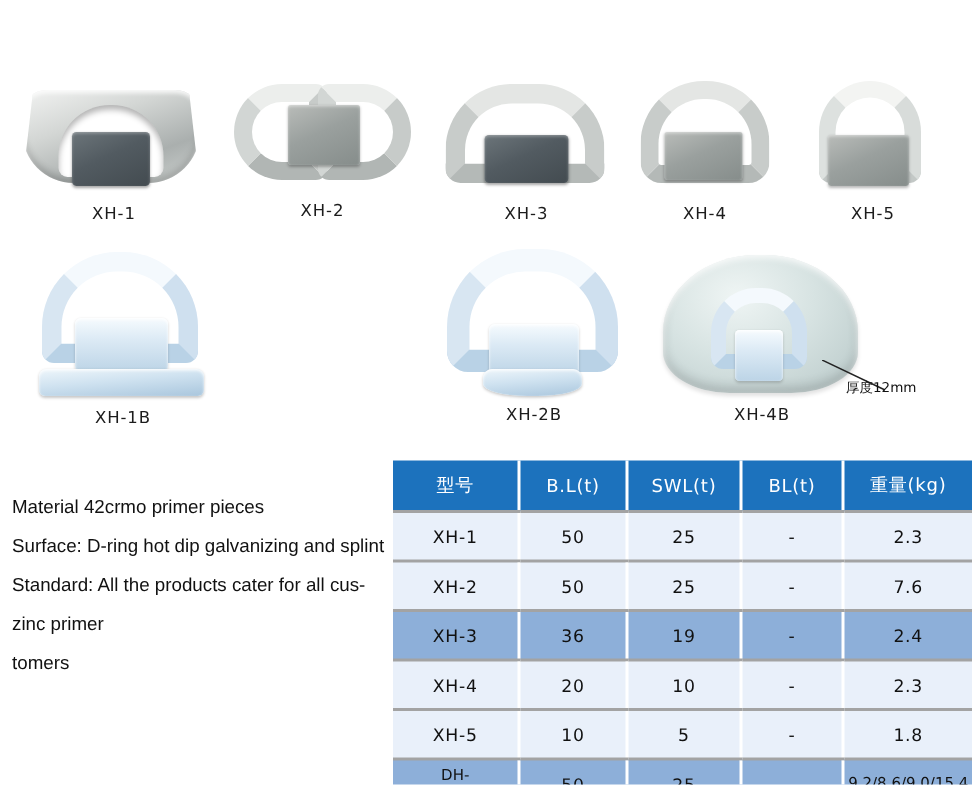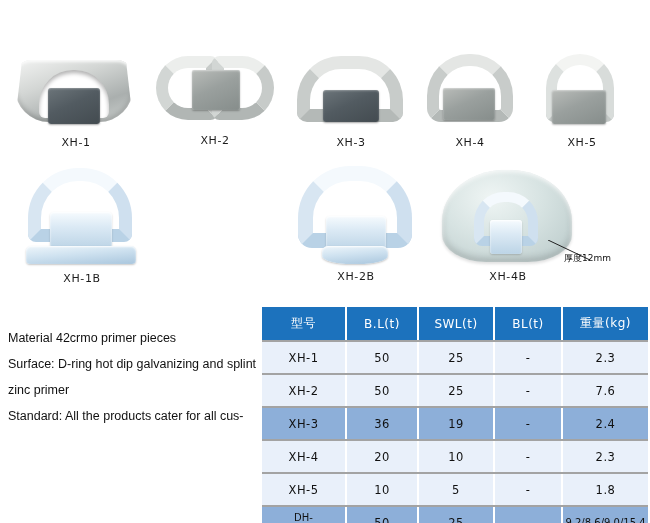--- a/index.html
+++ b/index.html
@@ -188,22 +188,23 @@
   </div>
 
   <svg style="position:absolute;left:548px;top:240px;width:44px;height:22px;">
     <line x1="0" y1="0" x2="42" y2="20" stroke="#222" stroke-width="1"></line>
   </svg>
   <div class="anno" style="left:564px;top:252px;">厚度12mm</div>
 
   <div class="specs">
     <p>Material 42crmo primer pieces</p>
     <p>Surface: D-ring hot dip galvanizing and splint</p>
+    <p>Standard: All the products cater for all cus-</p>
     <p>zinc primer</p>
-    <p>Standard: All the products cater for all cus-</p>
+    <p>tomers</p>
   </div>
 
   <table class="tbl">
     <colgroup>
       <col style="width:84px">
         <col style="width:72px">
         <col style="width:76px">
       <col style="width:68px">
         <col style="width:86px">
     </colgroup>

